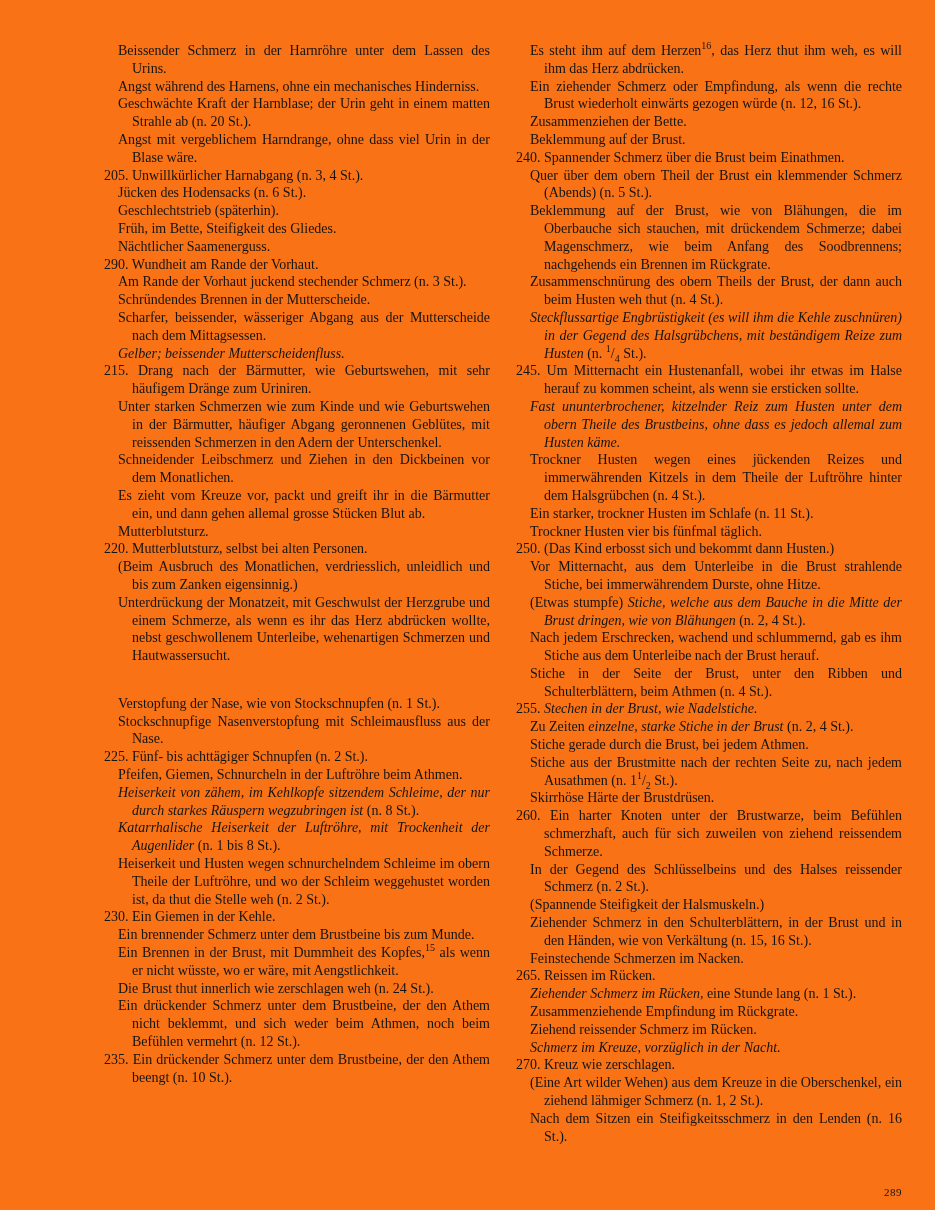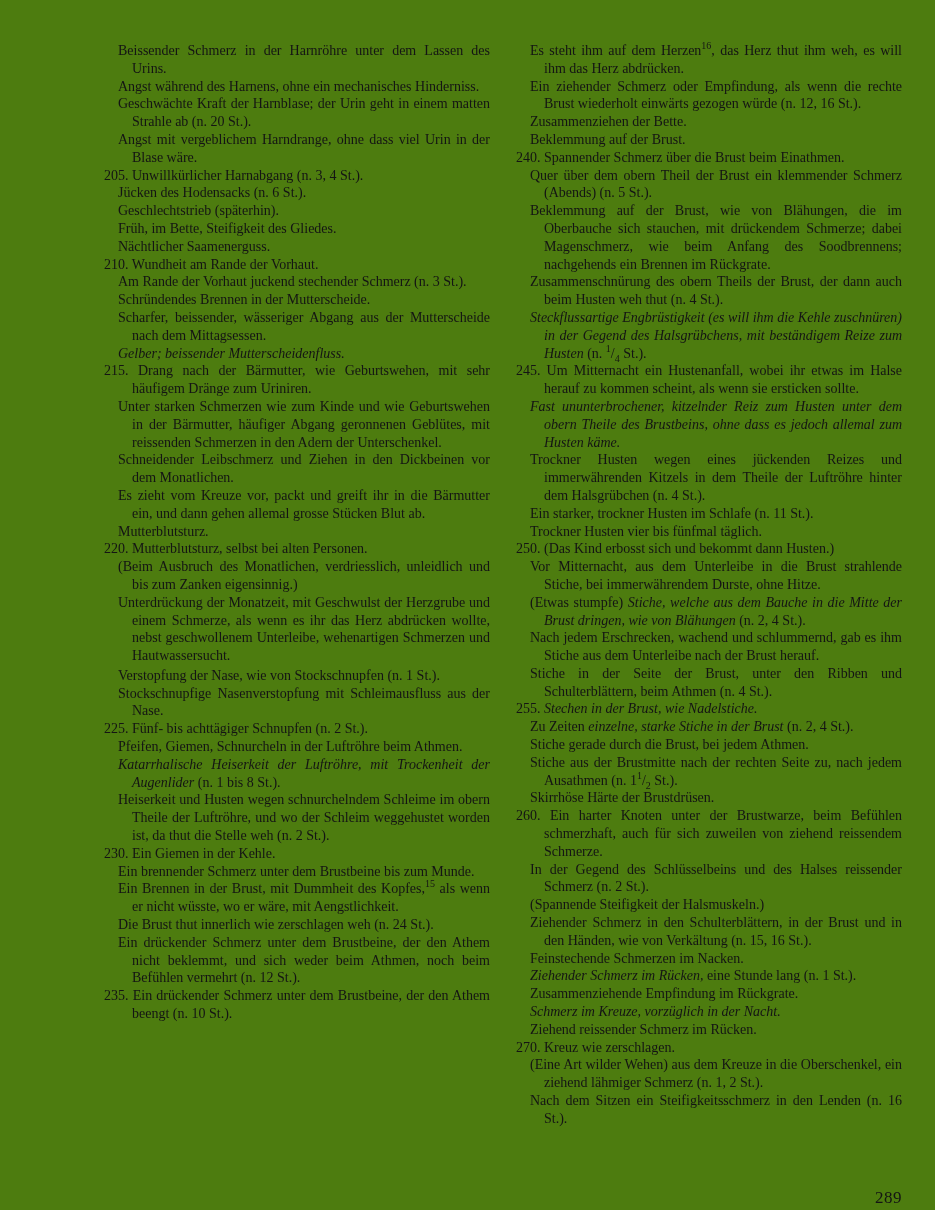--- a/index.html
+++ b/index.html
@@ -1,20 +1,20 @@
 <!DOCTYPE html>
 <html lang="de"><head>
 <meta charset="utf-8">
 <style>
   html,body { margin:0; padding:0; background:#e8e8e8; }
   .page {
     position:relative;
     width:935px; height:1210px;
     margin:0 auto;
-    background:#4d7c0f;
+    background:#f97316;
     font-family:"Liberation Serif", serif;
     color:#141414;
     overflow:hidden;
   }
   .content {
     position:absolute;
     left:104px; top:42px;
     display:flex;
     gap:26px;
   }
@@ -23,65 +23,66 @@
     margin:0;
     font-size:14px;
     line-height:17.8px;
     text-align:justify;
     padding-left:28px;
     text-indent:-14px;
     hyphens:auto;
     -webkit-hyphens:auto;
   }
   .entry.numbered { text-indent:-28px; }
-  .entry.gap { margin-top:2px; }
+  .entry.gap { margin-top:30px; }
   .it { font-style:italic; }
   .entry sup, .entry sub {
     font-size:10px;
     line-height:0;
   }
   .pagenum {
     position:absolute;
-    right:33px; bottom:2px;
-    font-size:17px;
+    right:33px; bottom:12px;
+    font-size:11px;
     letter-spacing:0.5px;
   }
 </style>
 </head>
 <body>
 
 <div class="page">
   <div class="content">
     <div class="col">
         <p class="entry"><span>Beissender Schmerz in der Harnröhre unter dem Lassen des Urins.</span></p>
         <p class="entry"><span>Angst während des Harnens, ohne ein mechanisches Hinderniss.</span></p>
         <p class="entry"><span>Geschwächte Kraft der Harnblase; der Urin geht in einem matten Strahle ab (n. 20 St.).</span></p>
         <p class="entry"><span>Angst mit vergeblichem Harndrange, ohne dass viel Urin in der Blase wäre.</span></p>
         <p class="entry numbered"><span>205. </span><span>Unwillkürlicher Harnabgang (n. 3, 4 St.).</span></p>
         <p class="entry"><span>Jücken des Hodensacks (n. 6 St.).</span></p>
         <p class="entry"><span>Geschlechtstrieb (späterhin).</span></p>
         <p class="entry"><span>Früh, im Bette, Steifigkeit des Gliedes.</span></p>
         <p class="entry"><span>Nächtlicher Saamenerguss.</span></p>
-        <p class="entry numbered"><span>210. </span><span>Wundheit am Rande der Vorhaut.</span></p>
+        <p class="entry numbered"><span>290. </span><span>Wundheit am Rande der Vorhaut.</span></p>
         <p class="entry"><span>Am Rande der Vorhaut juckend stechender Schmerz (n. 3 St.).</span></p>
         <p class="entry"><span>Schründendes Brennen in der Mutterscheide.</span></p>
         <p class="entry"><span>Scharfer, beissender, wässeriger Abgang aus der Mutterscheide nach dem Mittagsessen.</span></p>
         <p class="entry"><span class="it">Gelber; beissender Mutterscheidenfluss.</span></p>
         <p class="entry numbered"><span>215. </span><span>Drang nach der Bärmutter, wie Geburtswehen, mit sehr häufigem Dränge zum Uriniren.</span></p>
         <p class="entry"><span>Unter starken Schmerzen wie zum Kinde und wie Geburtswehen in der Bärmutter, häufiger Abgang geronnenen Geblütes, mit reissenden Schmerzen in den Adern der Unterschenkel.</span></p>
         <p class="entry"><span>Schneidender Leibschmerz und Ziehen in den Dickbeinen vor dem Monatlichen.</span></p>
         <p class="entry"><span>Es zieht vom Kreuze vor, packt und greift ihr in die Bärmutter ein, und dann gehen allemal grosse Stücken Blut ab.</span></p>
         <p class="entry"><span>Mutterblutsturz.</span></p>
         <p class="entry numbered"><span>220. </span><span>Mutterblutsturz, selbst bei alten Personen.</span></p>
         <p class="entry"><span>(Beim Ausbruch des Monatlichen, verdriesslich, unleidlich und bis zum Zanken eigensinnig.)</span></p>
         <p class="entry"><span>Unterdrückung der Monatzeit, mit Geschwulst der Herzgrube und einem Schmerze, als wenn es ihr das Herz abdrücken wollte, nebst geschwollenem Unterleibe, wehenartigen Schmerzen und Hautwassersucht.</span></p>
         <p class="entry gap"><span>Verstopfung der Nase, wie von Stockschnupfen (n. 1 St.).</span></p>
         <p class="entry"><span>Stockschnupfige Nasenverstopfung mit Schleimausfluss aus der Nase.</span></p>
         <p class="entry numbered"><span>225. </span><span>Fünf- bis achttägiger Schnupfen (n. 2 St.).</span></p>
         <p class="entry"><span>Pfeifen, Giemen, Schnurcheln in der Luftröhre beim Athmen.</span></p>
+        <p class="entry"><span class="it">Heiserkeit von zähem, im Kehlkopfe sitzendem Schleime, der nur durch starkes Räuspern wegzubringen ist</span><span> (n. 8 St.).</span></p>
         <p class="entry"><span class="it">Katarrhalische Heiserkeit der Luftröhre, mit Trockenheit der Augenlider</span><span> (n. 1 bis 8 St.).</span></p>
         <p class="entry"><span>Heiserkeit und Husten wegen schnurchelndem Schleime im obern Theile der Luftröhre, und wo der Schleim weggehustet worden ist, da thut die Stelle weh (n. 2 St.).</span></p>
         <p class="entry numbered"><span>230. </span><span>Ein Giemen in der Kehle.</span></p>
         <p class="entry"><span>Ein brennender Schmerz unter dem Brustbeine bis zum Munde.</span></p>
         <p class="entry"><span>Ein Brennen in der Brust, mit Dummheit des Kopfes,</span><sup>15</sup><span> als wenn er nicht wüsste, wo er wäre, mit Aengstlichkeit.</span></p>
         <p class="entry"><span>Die Brust thut innerlich wie zerschlagen weh (n. 24 St.).</span></p>
         <p class="entry"><span>Ein drückender Schmerz unter dem Brustbeine, der den Athem nicht beklemmt, und sich weder beim Athmen, noch beim Befühlen vermehrt (n. 12 St.).</span></p>
         <p class="entry numbered"><span>235. </span><span>Ein drückender Schmerz unter dem Brustbeine, der den Athem beengt (n. 10 St.).</span></p>
       </div>
     <div class="col">
@@ -107,23 +108,24 @@
         <p class="entry numbered"><span>255. </span><span class="it">Stechen in der Brust, wie Nadelstiche.</span></p>
         <p class="entry"><span>Zu Zeiten </span><span class="it">einzelne, starke Stiche in der Brust</span><span> (n. 2, 4 St.).</span></p>
         <p class="entry"><span>Stiche gerade durch die Brust, bei jedem Athmen.</span></p>
         <p class="entry"><span>Stiche aus der Brustmitte nach der rechten Seite zu, nach jedem Ausathmen (n. 1</span><sup>1</sup><span>/</span><sub>2</sub><span> St.).</span></p>
         <p class="entry"><span>Skirrhöse Härte der Brustdrüsen.</span></p>
         <p class="entry numbered"><span>260. </span><span>Ein harter Knoten unter der Brustwarze, beim Befühlen schmerzhaft, auch für sich zuweilen von ziehend reissendem Schmerze.</span></p>
         <p class="entry"><span>In der Gegend des Schlüsselbeins und des Halses reissender Schmerz (n. 2 St.).</span></p>
         <p class="entry"><span>(Spannende Steifigkeit der Halsmuskeln.)</span></p>
         <p class="entry"><span>Ziehender Schmerz in den Schulterblättern, in der Brust und in den Händen, wie von Verkältung (n. 15, 16 St.).</span></p>
         <p class="entry"><span>Feinstechende Schmerzen im Nacken.</span></p>
+        <p class="entry numbered"><span>265. </span><span>Reissen im Rücken.</span></p>
         <p class="entry"><span class="it">Ziehender Schmerz im Rücken,</span><span> eine Stunde lang (n. 1 St.).</span></p>
         <p class="entry"><span>Zusammenziehende Empfindung im Rückgrate.</span></p>
+        <p class="entry"><span>Ziehend reissender Schmerz im Rücken.</span></p>
         <p class="entry"><span class="it">Schmerz im Kreuze, vorzüglich in der Nacht.</span></p>
-        <p class="entry"><span>Ziehend reissender Schmerz im Rücken.</span></p>
         <p class="entry numbered"><span>270. </span><span>Kreuz wie zerschlagen.</span></p>
         <p class="entry"><span>(Eine Art wilder Wehen) aus dem Kreuze in die Oberschenkel, ein ziehend lähmiger Schmerz (n. 1, 2 St.).</span></p>
         <p class="entry"><span>Nach dem Sitzen ein Steifigkeitsschmerz in den Lenden (n. 16 St.).</span></p>
       </div>
   </div>
   <div class="pagenum">289</div>
 </div>
 
 </body></html>

